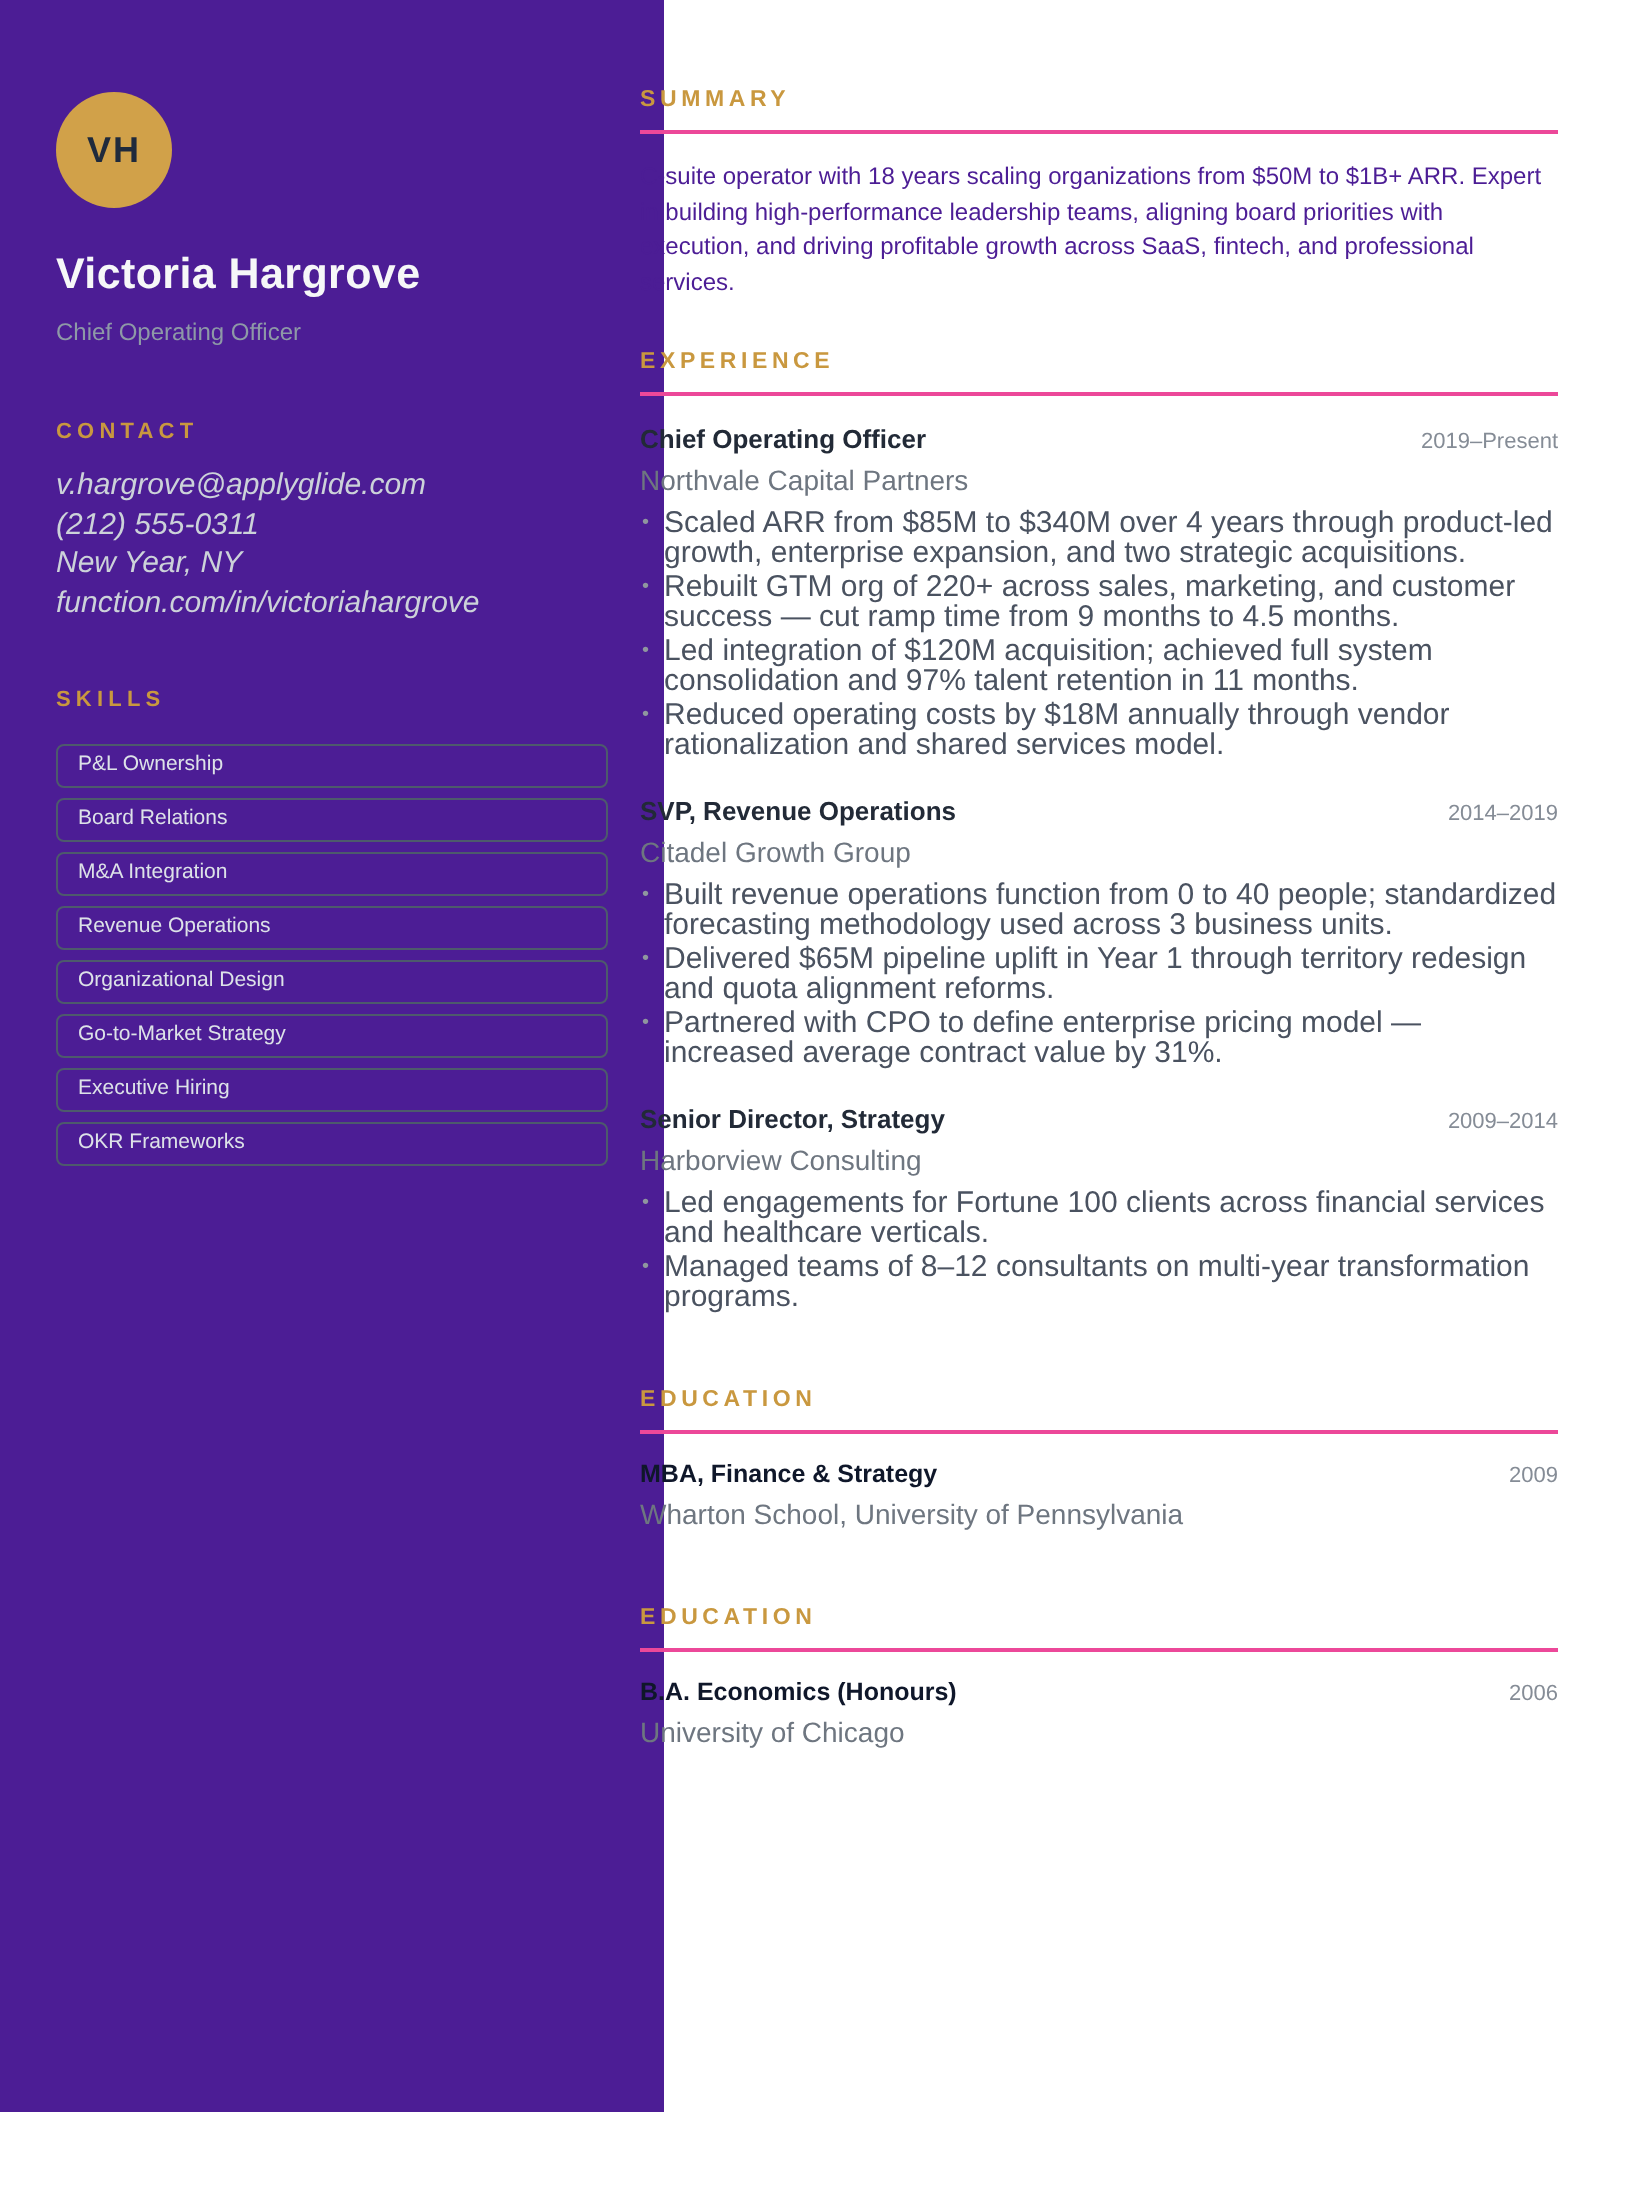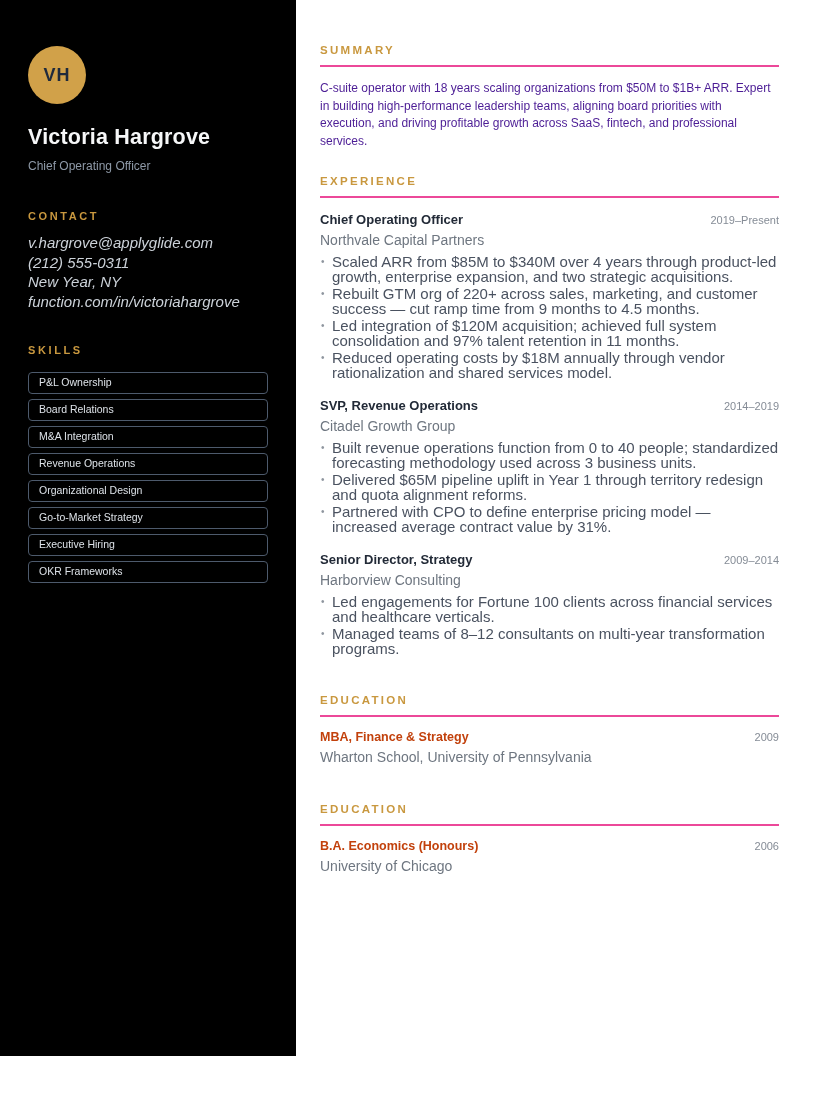--- a/index.html
+++ b/index.html
@@ -7,22 +7,22 @@
   body {
     width: 816px; height: 1100px;
     font-family: "Liberation Sans", sans-serif;
     position: relative;
   }
   .page { position: relative; width: 816px; height: 1100px; background: #ffffff; }
 
   
   .sidebar {
     position: absolute; left: 0; top: 0;
-    width: 296px; height: 1056px;
-    background: #000000;
+    width: 332px; height: 1056px;
+    background: #4c1d95;
     padding: 46px 28px 11px 28px;
   }
   .avatar {
     width: 58px; height: 58px; border-radius: 50%;
     background: #d1a149; color: #1f2a3c;
     display: flex; align-items: center; justify-content: center;
     font-size: 18px; font-weight: bold; letter-spacing: 1px;
   }
   .name {
     margin-top: 21px;
@@ -89,21 +89,21 @@
     color: #4a5260; font-size: 15px; line-height: 14.5px;
     margin-bottom: 3px;
   }
   .bullets li::before {
     content: "•";
     position: absolute; left: 1px; top: 0;
     color: #8f969f; font-size: 10px;
   }
 
   .edu-entry { margin-top: 13px; }
-  .edu-degree { color: #c2410c; font-size: 12.5px; font-weight: bold; }
+  .edu-degree { color: #0f172a; font-size: 12.5px; font-weight: bold; }
 </style>
 </head>
 <body>
 
 <div class="page">
 
   <aside class="sidebar">
     <div class="avatar">VH</div>
     <h1 class="name">Victoria Hargrove</h1>
     <div class="role">Chief Operating Officer</div>

